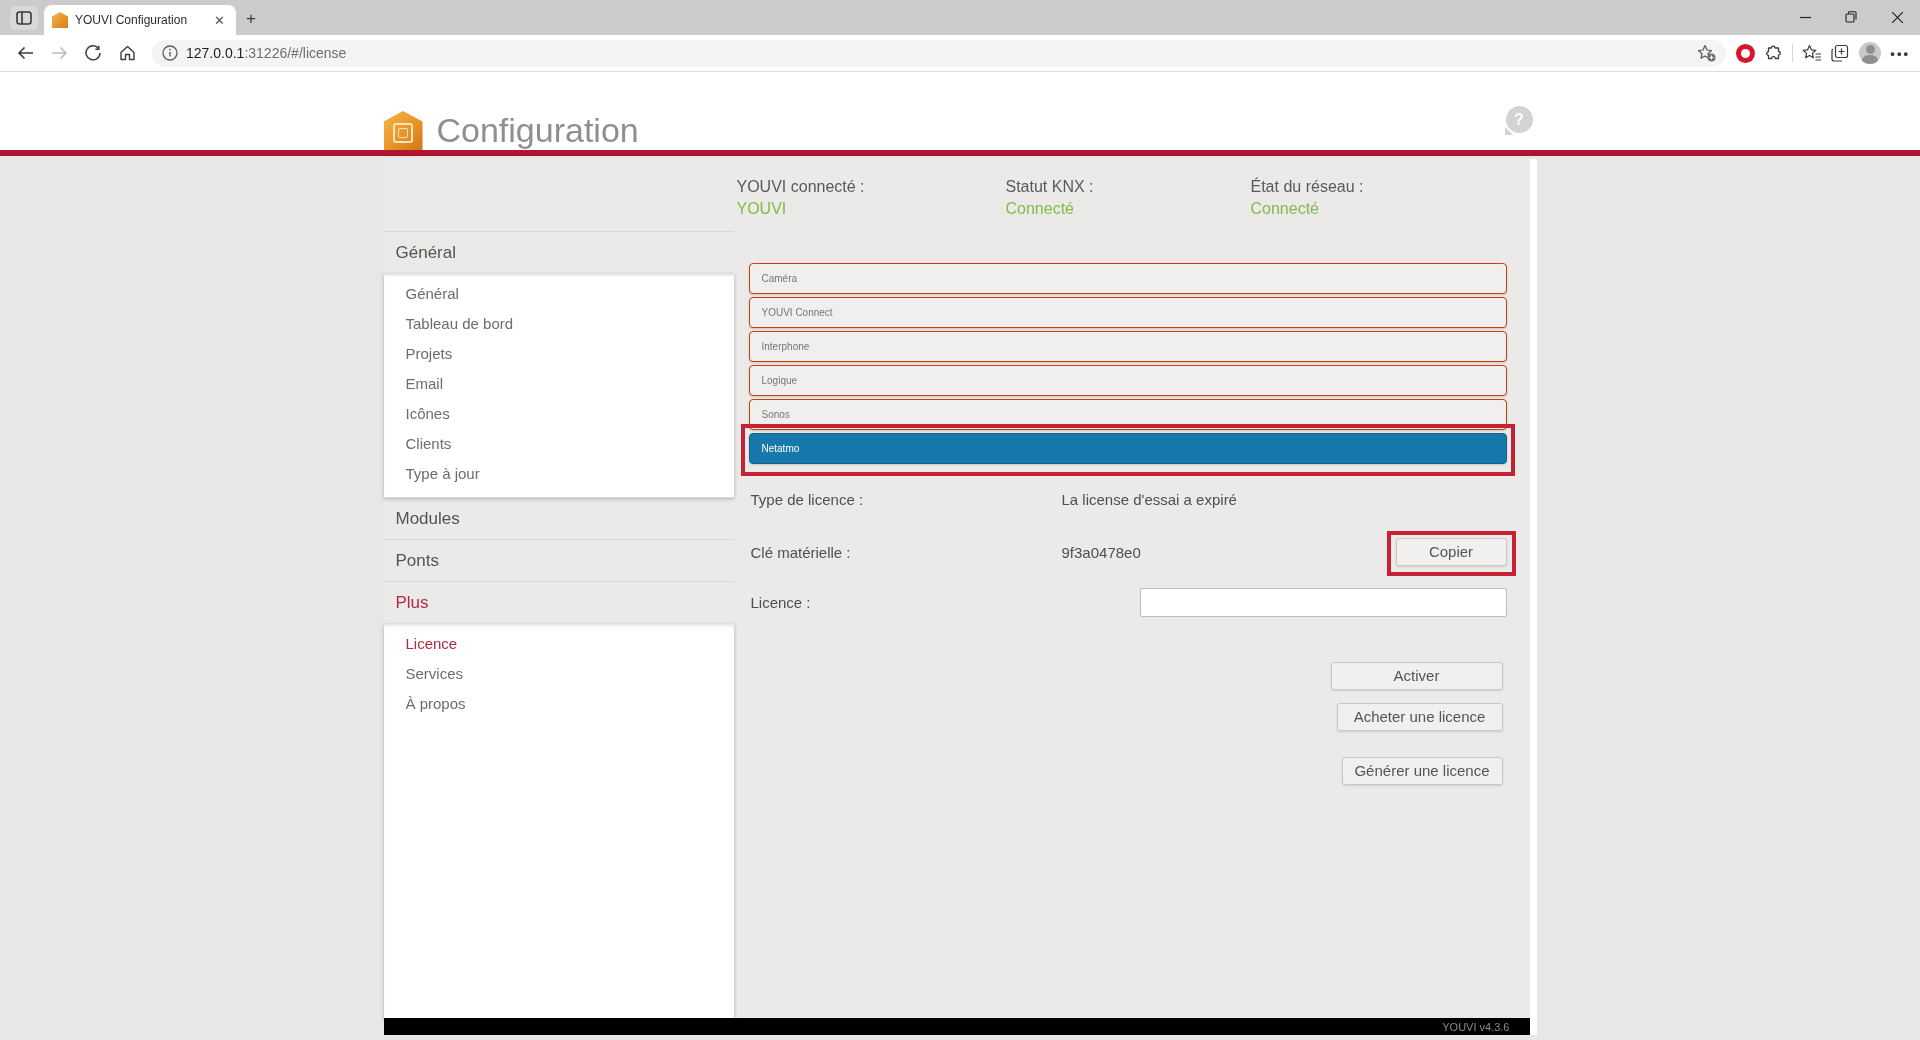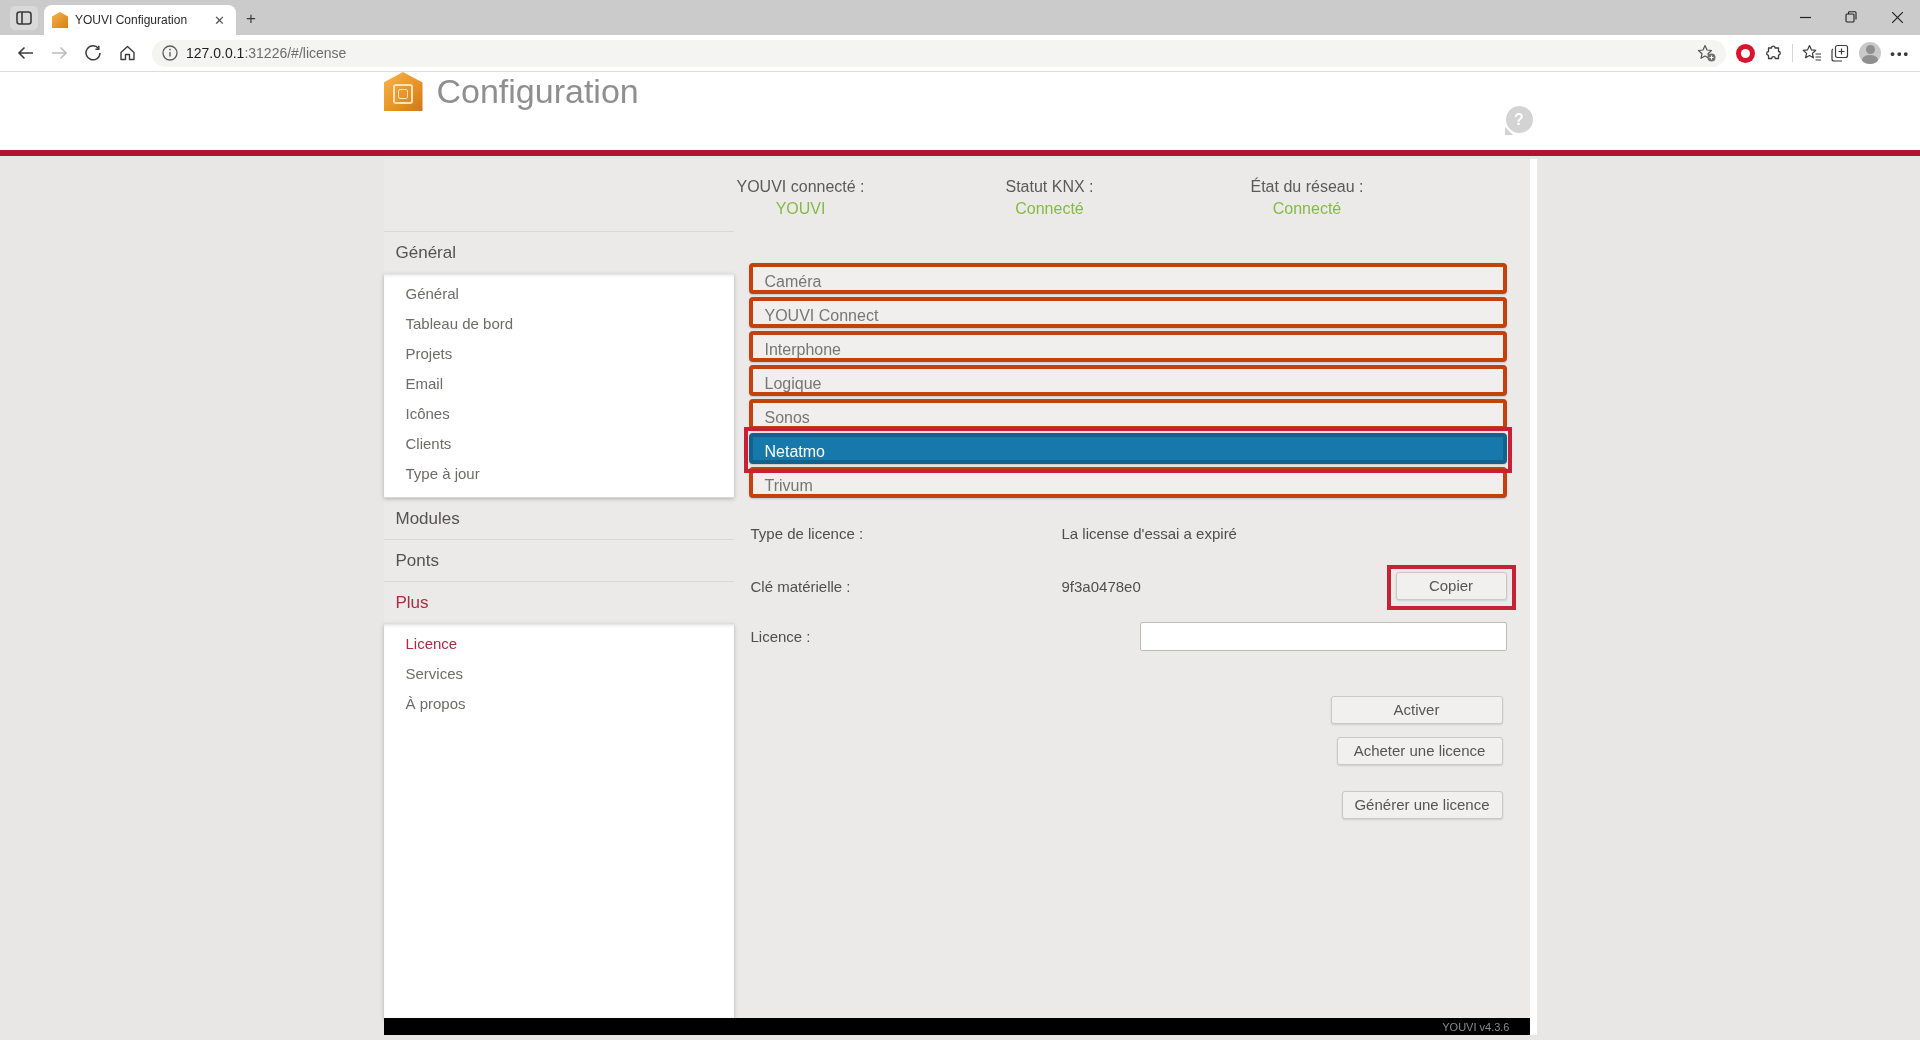--- a/index.html
+++ b/index.html
@@ -29,63 +29,63 @@
   .omni-spacer { flex:1; }
   .tb-icons { display:flex; align-items:center; gap:9px; }
   .tb-sep { width:1px; height:18px; background:#d6d6d6; }
   .avatar-chip { width:22px; height:22px; border-radius:50%; background:#c9c9c9; position:relative; overflow:hidden; }
   .avatar-chip::before { content:""; position:absolute; left:6.5px; top:3px; width:9px; height:9px; border-radius:50%; background:#8f8f8f; }
   .avatar-chip::after { content:""; position:absolute; left:3px; top:13px; width:16px; height:10px; border-radius:50% 50% 0 0; background:#8f8f8f; }
   .ellipsis { font-size:13px; letter-spacing:2px; color:#3a3a3a; font-weight:bold; }
 
   
   .app-header { height:78px; background:#fff; flex:none; }
-  .app-header-inner { width:1153px; margin:0 auto; height:100%; display:flex; align-items:flex-start; position:relative; }
+  .app-header-inner { width:1153px; margin:0 auto; height:100%; display:flex; align-items:flex-end; position:relative; }
   .logo { width:39px; height:39px; position:relative; flex:none;
     background:linear-gradient(135deg,#f6b54b 0%,#e99426 55%,#d0761a 100%);
     clip-path:polygon(50% 0%, 100% 27%, 100% 100%, 0% 100%, 0% 27%); }
   .logo .chip { position:absolute; left:9px; top:12px; width:20px; height:20px; border:2px solid #fbe3bc; border-radius:3px; }
   .logo .chip::before { content:""; position:absolute; inset:3px; border:1.5px solid #fbe3bc; border-radius:2px; }
   .app-title { font-size:34px; font-weight:300; color:#8f8f8f; margin-left:14px; }
   .help-bubble { position:absolute; right:4px; top:34px; width:27px; height:27px; background:#d3d3d3; border-radius:50%;
     color:#fff; font-size:16px; font-weight:bold; display:flex; align-items:center; justify-content:center; }
   .help-bubble::after { content:""; position:absolute; left:-1px; bottom:-2px; width:8px; height:8px; background:#d3d3d3;
     clip-path:polygon(0 100%, 100% 0, 100% 100%); transform:rotate(90deg); }
   .redline { height:6px; background:#b11333; flex:none; }
 
   
   .page { flex:1; background:#e8e7e6; padding-top:3px; }
   .panel-wrap { width:1153px; margin:0 auto; background:#fff; padding-right:7px; }
   .panel { width:1146px; height:859px; background:#ebeae9; display:flex; flex-direction:column; }
   .version-bar { height:17px; background:#000000; font-size:11px; color:#8b8b8b; text-align:right;
     padding:2px 20px 0 0; line-height:14px; }
 
   
-  .status-row { height:72px; position:relative; flex:none;text-align:center; }
+  .status-row { height:72px; position:relative; flex:none; }
   .status-col { position:absolute; top:19px; }
   .status-col.c0 { left:353px; } .status-col.c1 { left:622px; } .status-col.c2 { left:867px; }
   .status-label { font-size:16px; color:#5a5a5a; }
   .status-value { font-size:16px; color:#84bb44; margin-top:4px; }
 
   
   .panel-body { flex:1; display:flex; }
   .sidebar { width:350px; flex:none; display:flex; flex-direction:column; }
   .side-band { height:42px; line-height:42px; font-size:17px; color:#555350; padding-left:12px;
     border-top:1px solid #d9d8d6; }
   .side-band.red { color:#ae2b44; }
   .side-box { background:#fff; box-shadow:0 2px 4px rgba(0,0,0,.25), inset 0 4px 4px -3px rgba(0,0,0,.22);
     padding:6px 0 8px 0; }
   .side-box.grow { flex:1; }
   .side-item { height:30px; line-height:30px; font-size:15px; color:#6e6c6a; padding-left:22px; }
   .side-item.red { color:#ae2b44; }
 
   .main { flex:1; margin-left:15px; padding-right:26px; }
   .mod-list { margin-top:32px; }
-  .mod-row { position:relative; height:31px; margin-bottom:3px; background:#f0efee; border:4px solid #c2410c;
-    border-radius:4px; line-height:29px; font-size:16px; color:#787674; padding-left:12px;
+  .mod-row { position:relative; height:31px; margin-bottom:3px; background:#f0efee; border:1px solid #c2410c;
+    border-radius:4px; line-height:29px; font-size:10px; color:#787674; padding-left:12px;
     box-shadow:0 1px 2px rgba(0,0,0,.15); }
   .mod-row.selected { background:#1779ab; border-color:#13628b; color:#fff; }
   .annot { position:absolute; border:4px solid #c62135; pointer-events:none; z-index:5; }
   .annot.netatmo { left:-9px; right:-9px; top:-10px; bottom:-13px; }
   .annot.copier { left:-9px; right:-9px; top:-7px; bottom:-10px; }
 
   .fields { margin-top:26px; }
   .field-row { display:flex; align-items:center; }
   .field-row.r1 { height:18px; margin-bottom:30px;margin-top:15px; }
   .field-row.r2 { height:28px; margin-bottom:22px; }
@@ -264,21 +264,20 @@
             <div class="mod-list">
               <div class="mod-row">Caméra</div>
               <div class="mod-row">YOUVI Connect</div>
               <div class="mod-row">Interphone</div>
               <div class="mod-row">Logique</div>
               <div class="mod-row">Sonos</div>
               <div class="mod-row selected">
                 <span>Netatmo</span>
                 <div class="annot netatmo"></div>
               </div>
-              <div class="mod-row">Trivum</div>
             </div>
 
             <div class="fields">
               <div class="field-row r1">
                 <div class="field-label">Type de licence :</div>
                 <div class="field-value">La license d'essai a expiré</div>
               </div>
               <div class="field-row r2">
                 <div class="field-label">Clé matérielle :</div>
                 <div class="field-value">9f3a0478e0</div>

